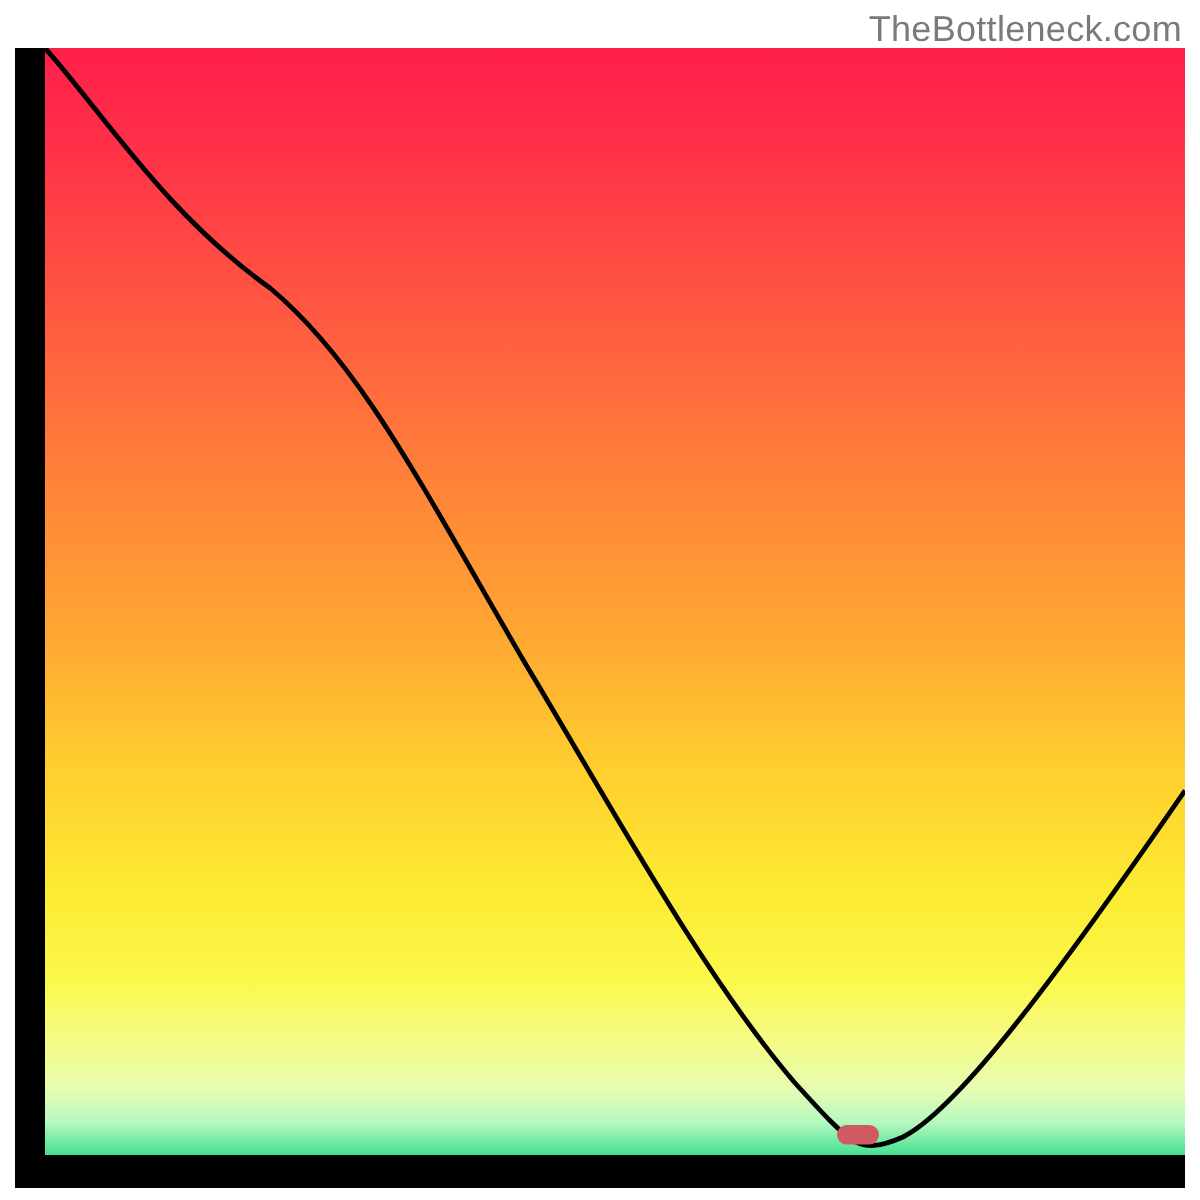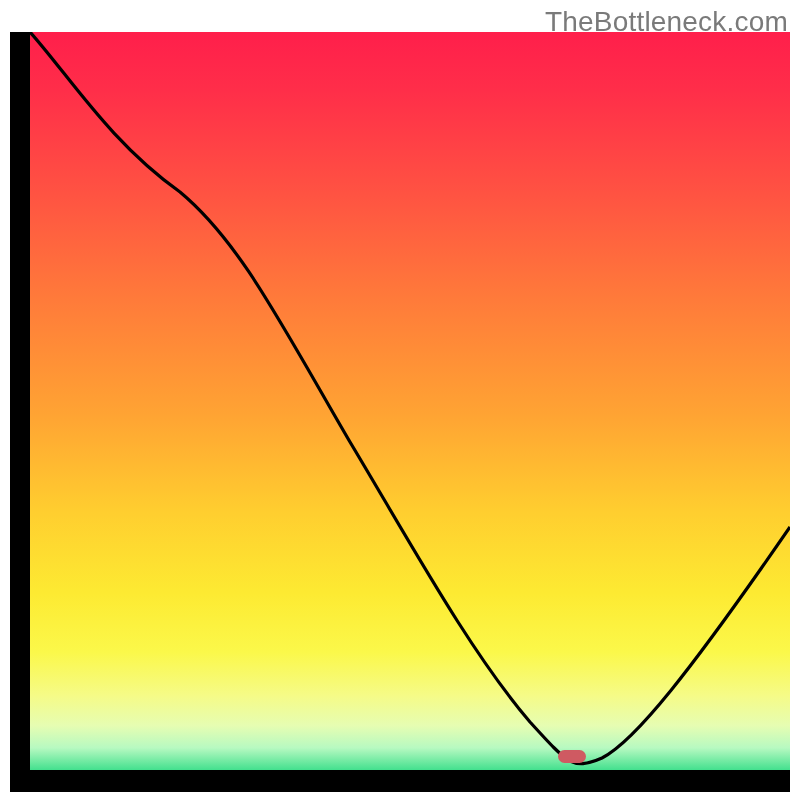--- a/index.html
+++ b/index.html
@@ -12,21 +12,21 @@
   }
   .wrap {
     position: relative;
     width: 800px;
     height: 800px;
   }
   .watermark {
     position: absolute;
     top: 6px;
     right: 12px;
-    font-size: 28px;
+    font-size: 24px;
     font-weight: 500;
     color: #7a7a7a;
     letter-spacing: 0.2px;
     z-index: 5;
   }
   .frame {
     position: absolute;
     left: 10px;
     top: 32px;
     width: 780px;

